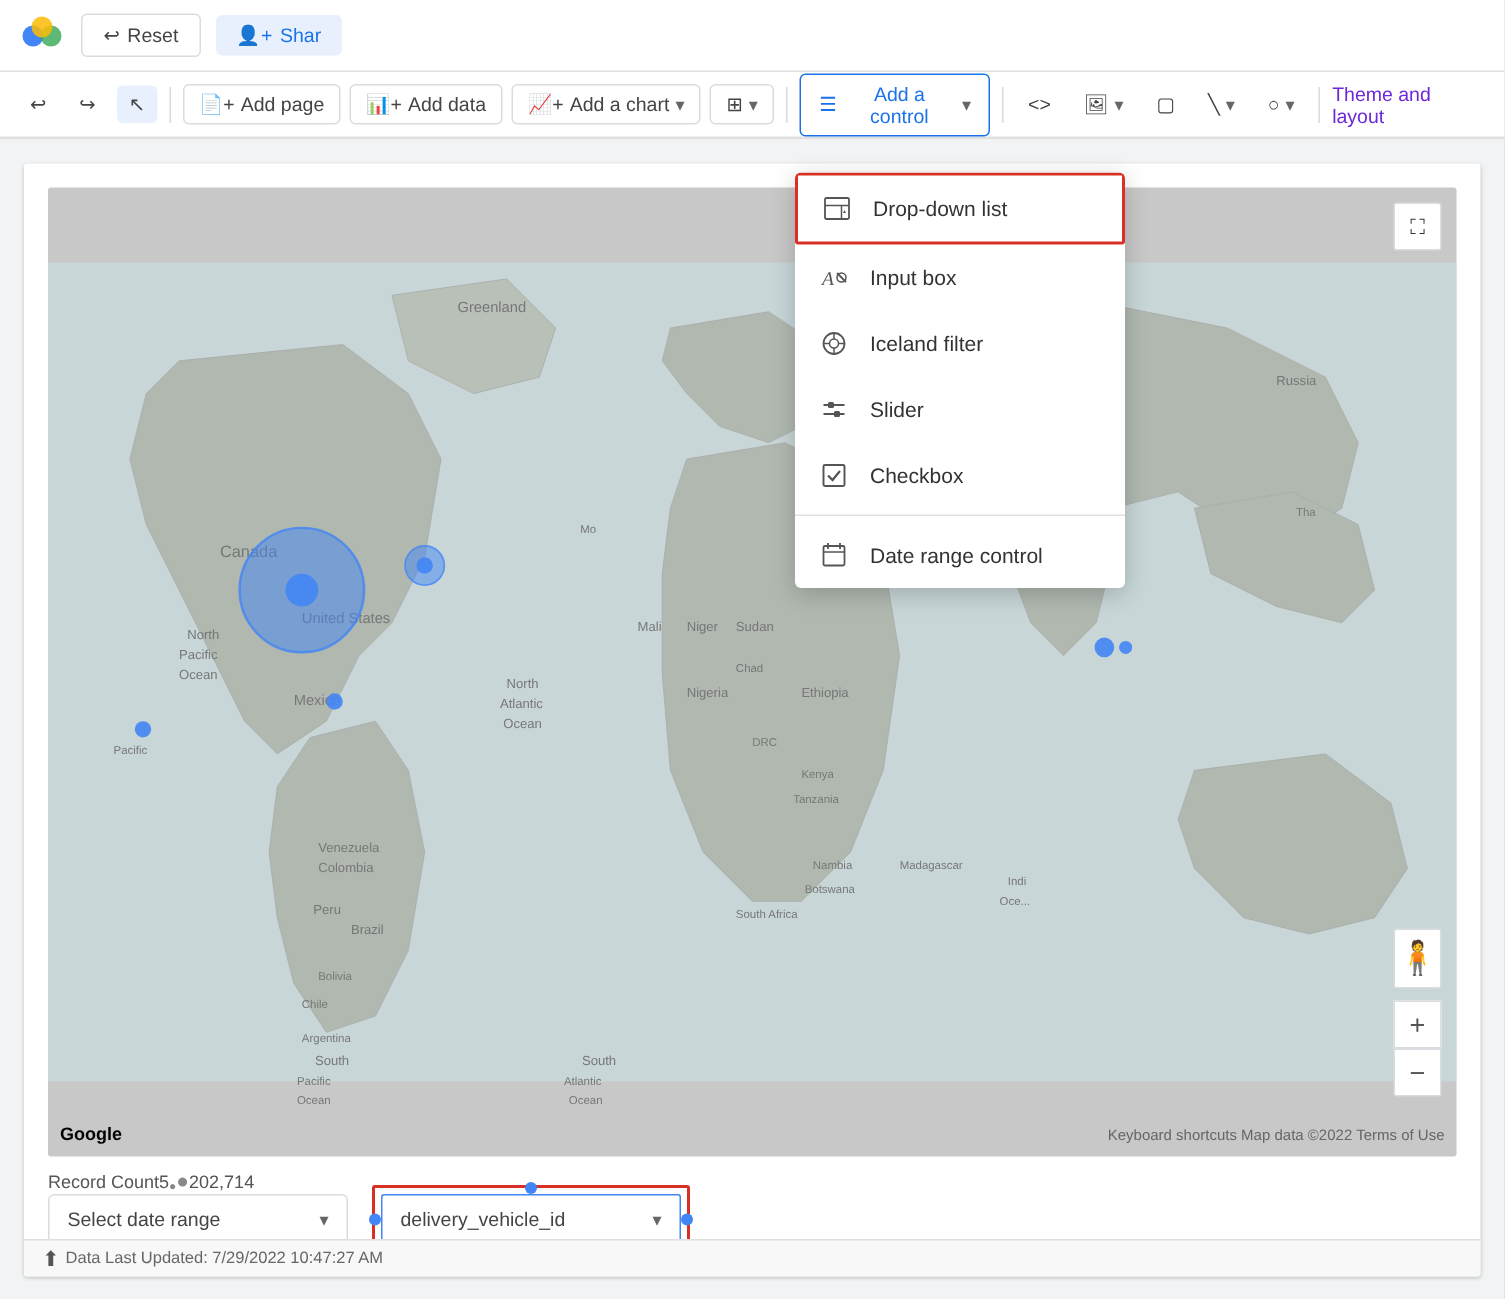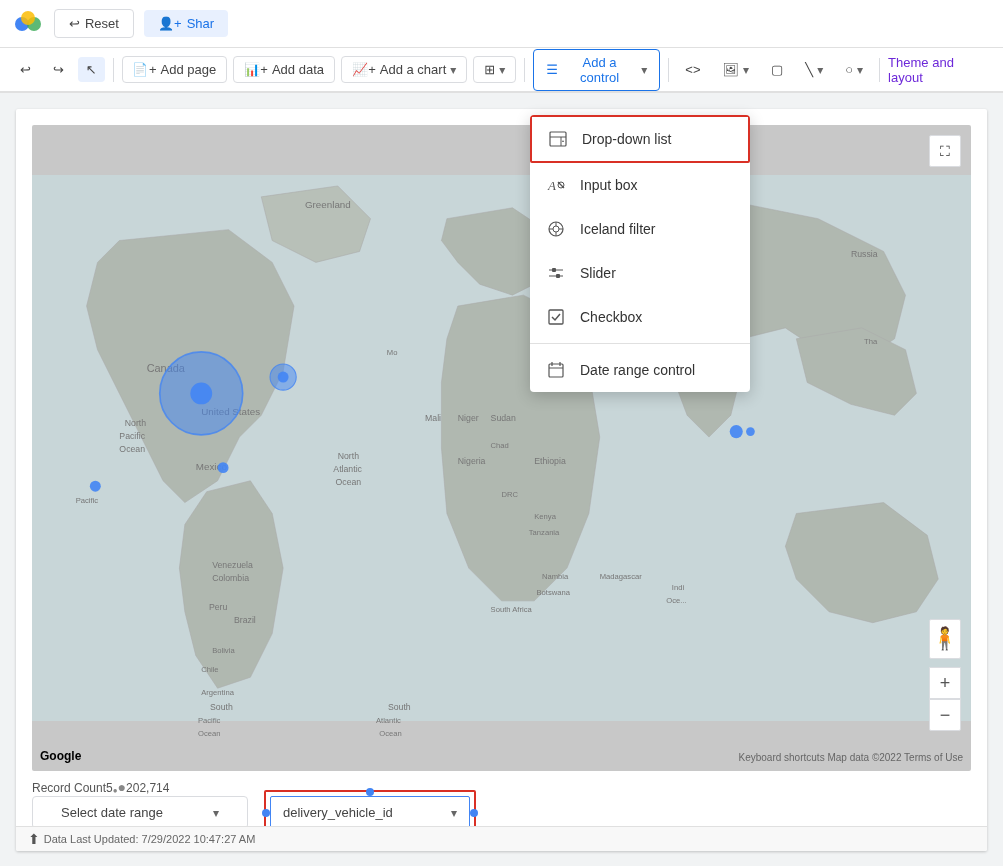--- a/index.html
+++ b/index.html
@@ -41,21 +41,21 @@
     .zoom-controls { position: absolute; bottom: 40px; right: 10px; display: flex; flex-direction: column; }
     .zoom-btn { width: 32px; height: 32px; background: #fff; border: 1px solid #dadce0; display: flex; align-items: center; justify-content: center; cursor: pointer; font-size: 18px; font-weight: 300; color: #555; }
     .zoom-btn:first-child { border-radius: 2px 2px 0 0; border-bottom: none; }
     .zoom-btn:last-child { border-radius: 0 0 2px 2px; }
 
     .google-logo { position: absolute; bottom: 8px; left: 8px; font-size: 12px; color: #000000; font-weight: bold; }
     .map-footer { position: absolute; bottom: 8px; right: 8px; font-size: 10px; color: #666; }
 
     
     .bottom-controls { position: absolute; bottom: 16px; left: 16px; right: 16px; display: flex; align-items: center; gap: 16px; }
-    .date-range-select { display: flex; align-items: center; padding: 8px 28px; border: 1px solid #dadce0; border-radius: 4px; background: #fff; font-size: 13px; color: #444; cursor: pointer; width: 216px; justify-content: space-between; }
+    .date-range-select { display: flex; align-items: center; padding: 8px 12px; border: 1px solid #dadce0; border-radius: 4px; background: #fff; font-size: 13px; color: #444; cursor: pointer; width: 200px; justify-content: space-between; }
 
     
     .dropdown-control-wrapper { position: relative; border: 2px solid #d93025; border-radius: 2px; padding: 4px; }
     .dropdown-control { display: flex; align-items: center; padding: 8px 12px; border: 1px solid #4285f4; border-radius: 2px; background: #fff; font-size: 13px; color: #444; cursor: pointer; width: 200px; justify-content: space-between; }
     .dropdown-handle-top { position: absolute; top: -4px; left: 50%; transform: translateX(-50%); width: 8px; height: 8px; background: #4285f4; border-radius: 50%; }
     .dropdown-handle-bottom { position: absolute; bottom: -4px; left: 50%; transform: translateX(-50%); width: 8px; height: 8px; background: #4285f4; border-radius: 50%; }
     .dropdown-handle-left { position: absolute; top: 50%; left: -4px; transform: translateY(-50%); width: 8px; height: 8px; background: #4285f4; border-radius: 50%; }
     .dropdown-handle-right { position: absolute; top: 50%; right: -4px; transform: translateY(-50%); width: 8px; height: 8px; background: #4285f4; border-radius: 50%; }
 
     

